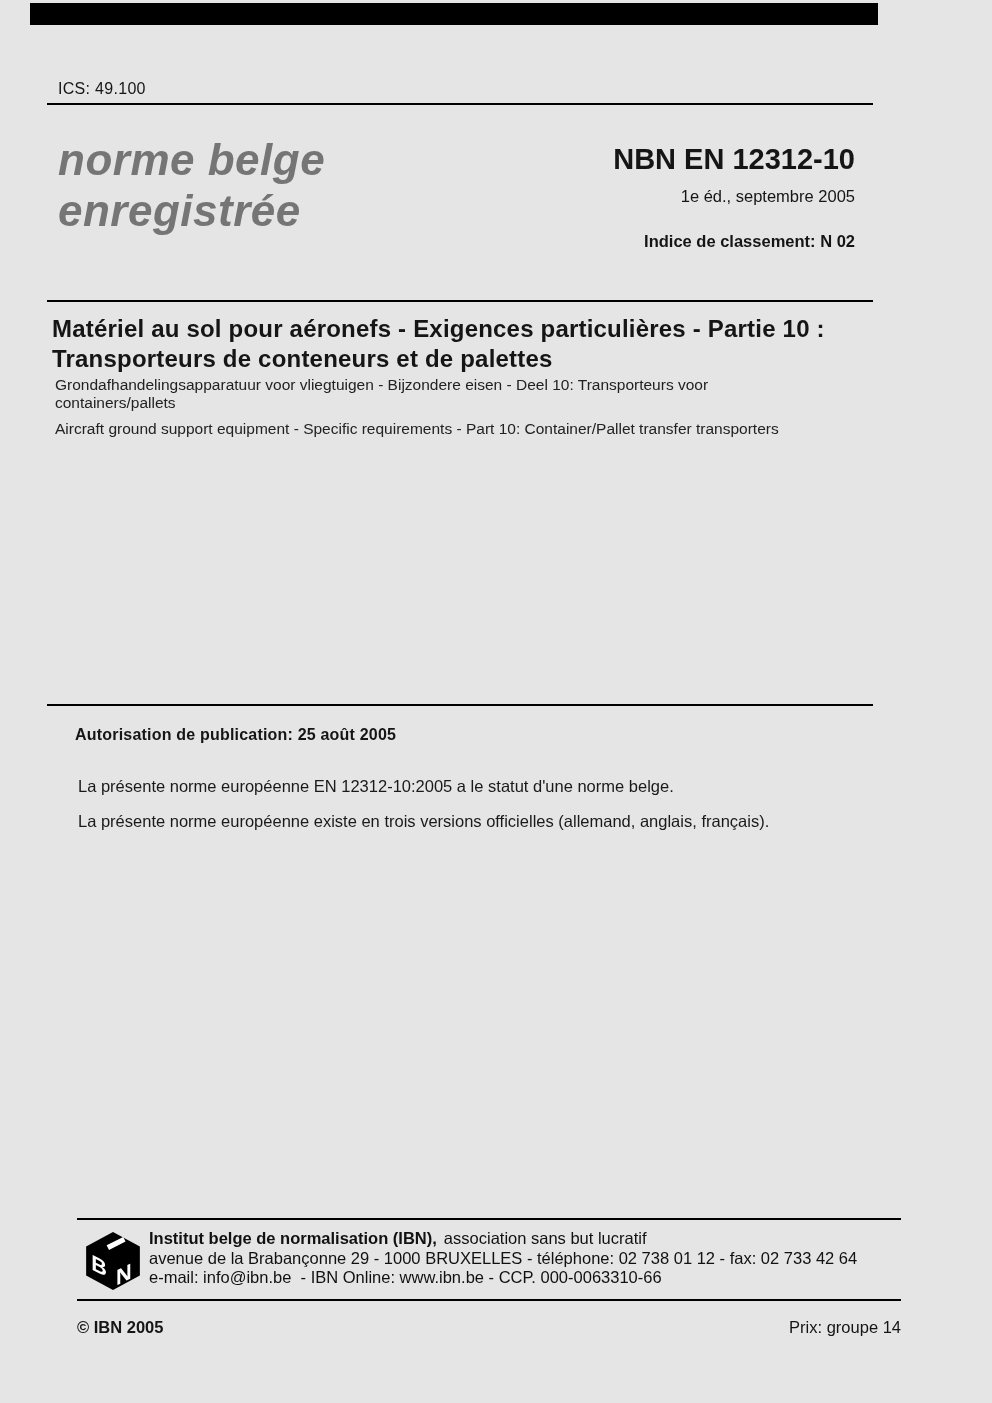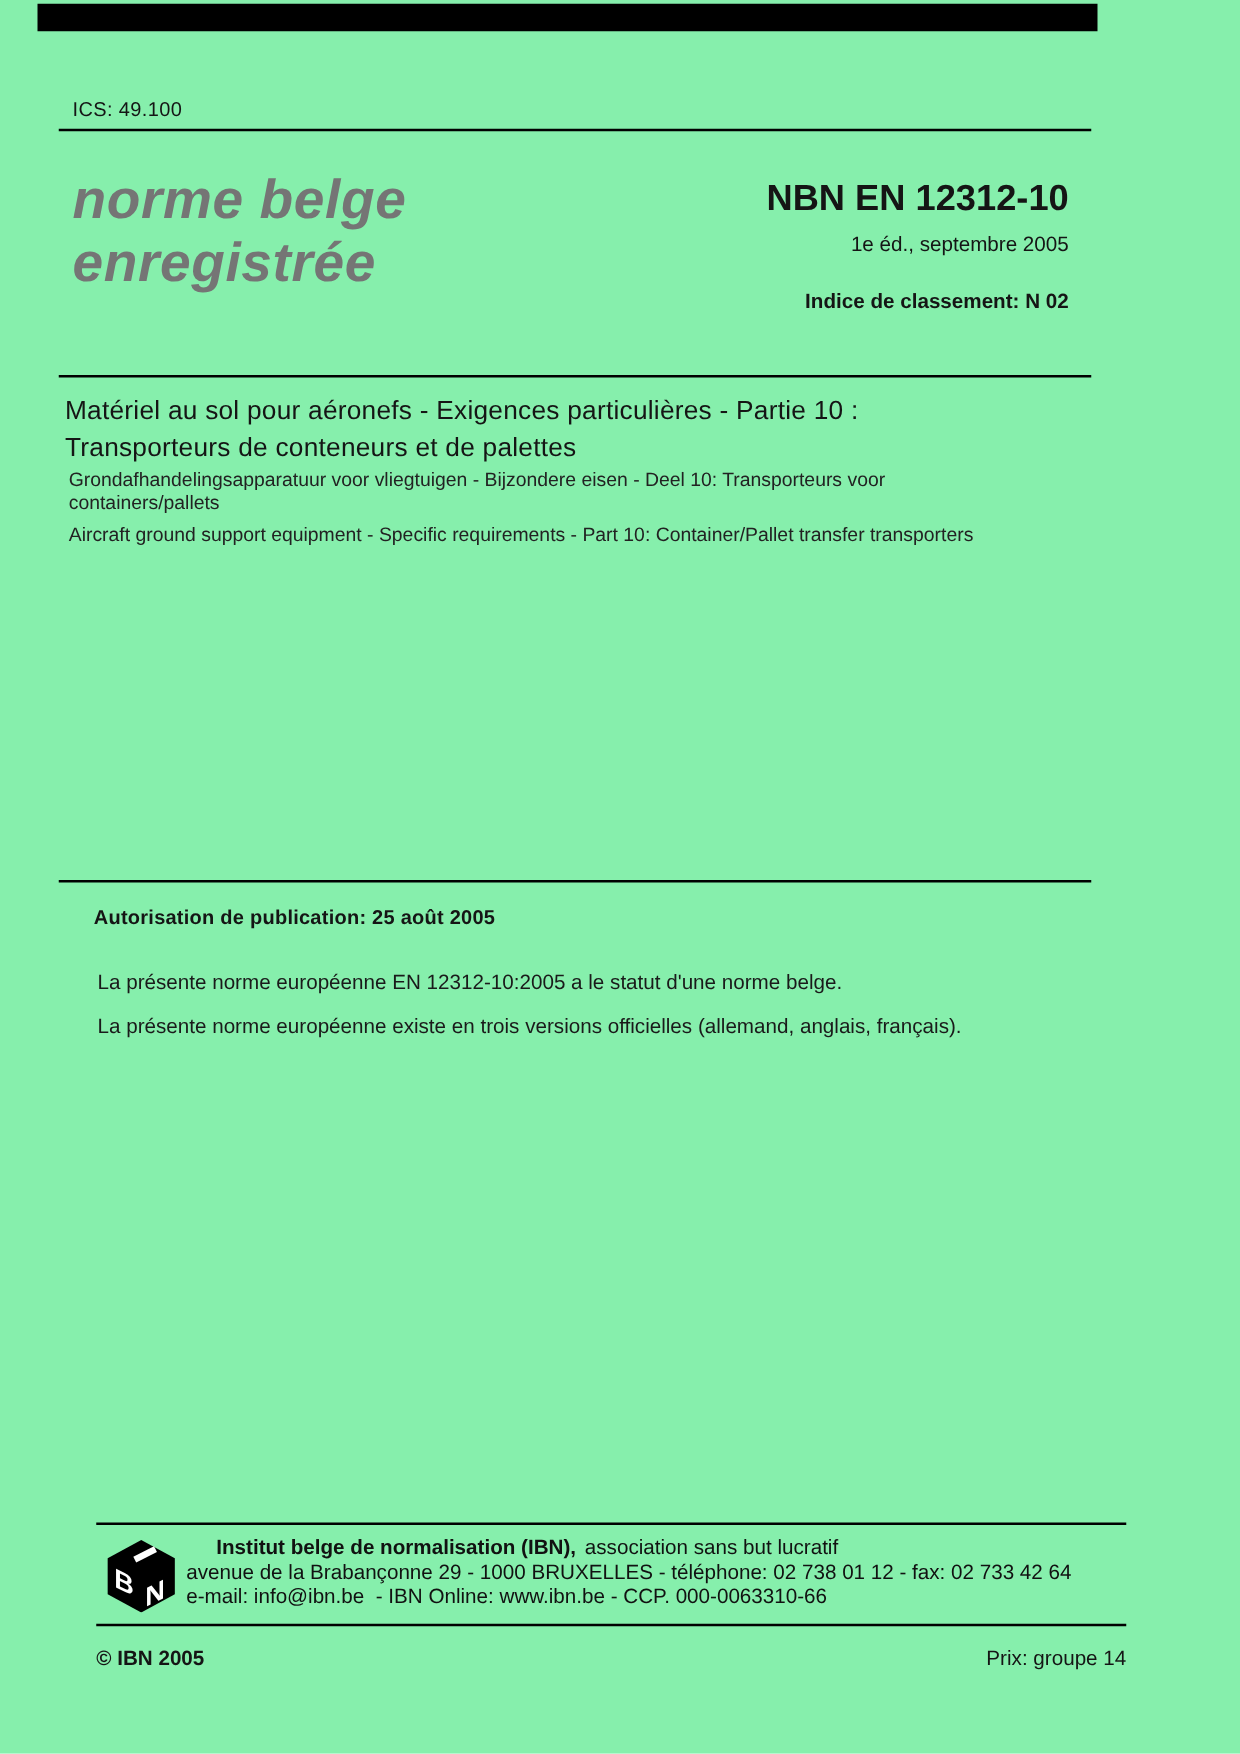--- a/index.html
+++ b/index.html
@@ -2,45 +2,45 @@
 <html><head>
 <meta charset="utf-8">
 <style>
   * { margin: 0; padding: 0; box-sizing: border-box; }
   html, body { background: #ffffff; }
   body { font-family: "Liberation Sans", sans-serif; }
   .page {
     position: relative;
     width: 992px;
     height: 1403px;
-    background: #86efac;
+    background: #e5e5e5;
     overflow: hidden;
     color: #151515;
   }
   .abs { position: absolute; }
   .rule { position: absolute; height: 2px; background: #000000; }
   .topbar { position: absolute; left: 30px; top: 3px; width: 848px; height: 22px; background: #000000; }
   .ics { left: 58px; top: 80px; font-size: 16px; letter-spacing: 0.3px; }
   .doc-type { left: 58px; top: 134px; font-size: 44px; line-height: 51px;
               font-weight: bold; font-style: italic; color: #757575; letter-spacing: 0.5px; white-space: nowrap; }
   .right-block { right: 137px; top: 143px; text-align: right; }
   .std-number { font-size: 29px; font-weight: bold; line-height: 32px; white-space: nowrap; }
   .edition { font-size: 16.5px; line-height: 19px; margin-top: 12px; white-space: nowrap; }
   .classification { font-size: 16.5px; font-weight: bold; line-height: 19px; margin-top: 26px; white-space: nowrap; }
-  .title-fr { left: 52px; font-size: 21px; font-weight: normal; line-height: 30px; white-space: nowrap; letter-spacing: 0.2px; }
+  .title-fr { left: 52px; font-size: 24px; font-weight: bold; line-height: 30px; white-space: nowrap; letter-spacing: 0.2px; }
   .title-sub { left: 55px; font-size: 15.5px; line-height: 17.5px; color: #222222; }
   .title-nl { top: 376px; width: 715px; }
   .title-en { top: 420px; white-space: nowrap; }
   .auth-label { left: 75px; top: 726px; font-size: 16px; font-weight: bold; letter-spacing: 0.2px; }
   .para { left: 78px; font-size: 16.5px; color: #1a1a1a; white-space: nowrap; }
   .p1 { top: 777px; }
   .p2 { top: 812px; }
   .footer-text { left: 149px; top: 1229px; font-size: 16.5px; line-height: 19.5px; color: #111111; }
   .footer-line { white-space: pre; }
-  .inst-bold { font-weight: bold; margin-left: 24px; }
+  .inst-bold { font-weight: bold; }
   .inst-rest { margin-left: 7px; margin-top: 29px; }
   .logo { left: 82px; top: 1232px; }
   .copyright { left: 77px; top: 1318px; font-size: 16.5px; font-weight: bold; }
   .price { right: 91px; top: 1318px; font-size: 16.5px; }
 </style>
 </head>
 <body>
 
 <div class="page">
 

